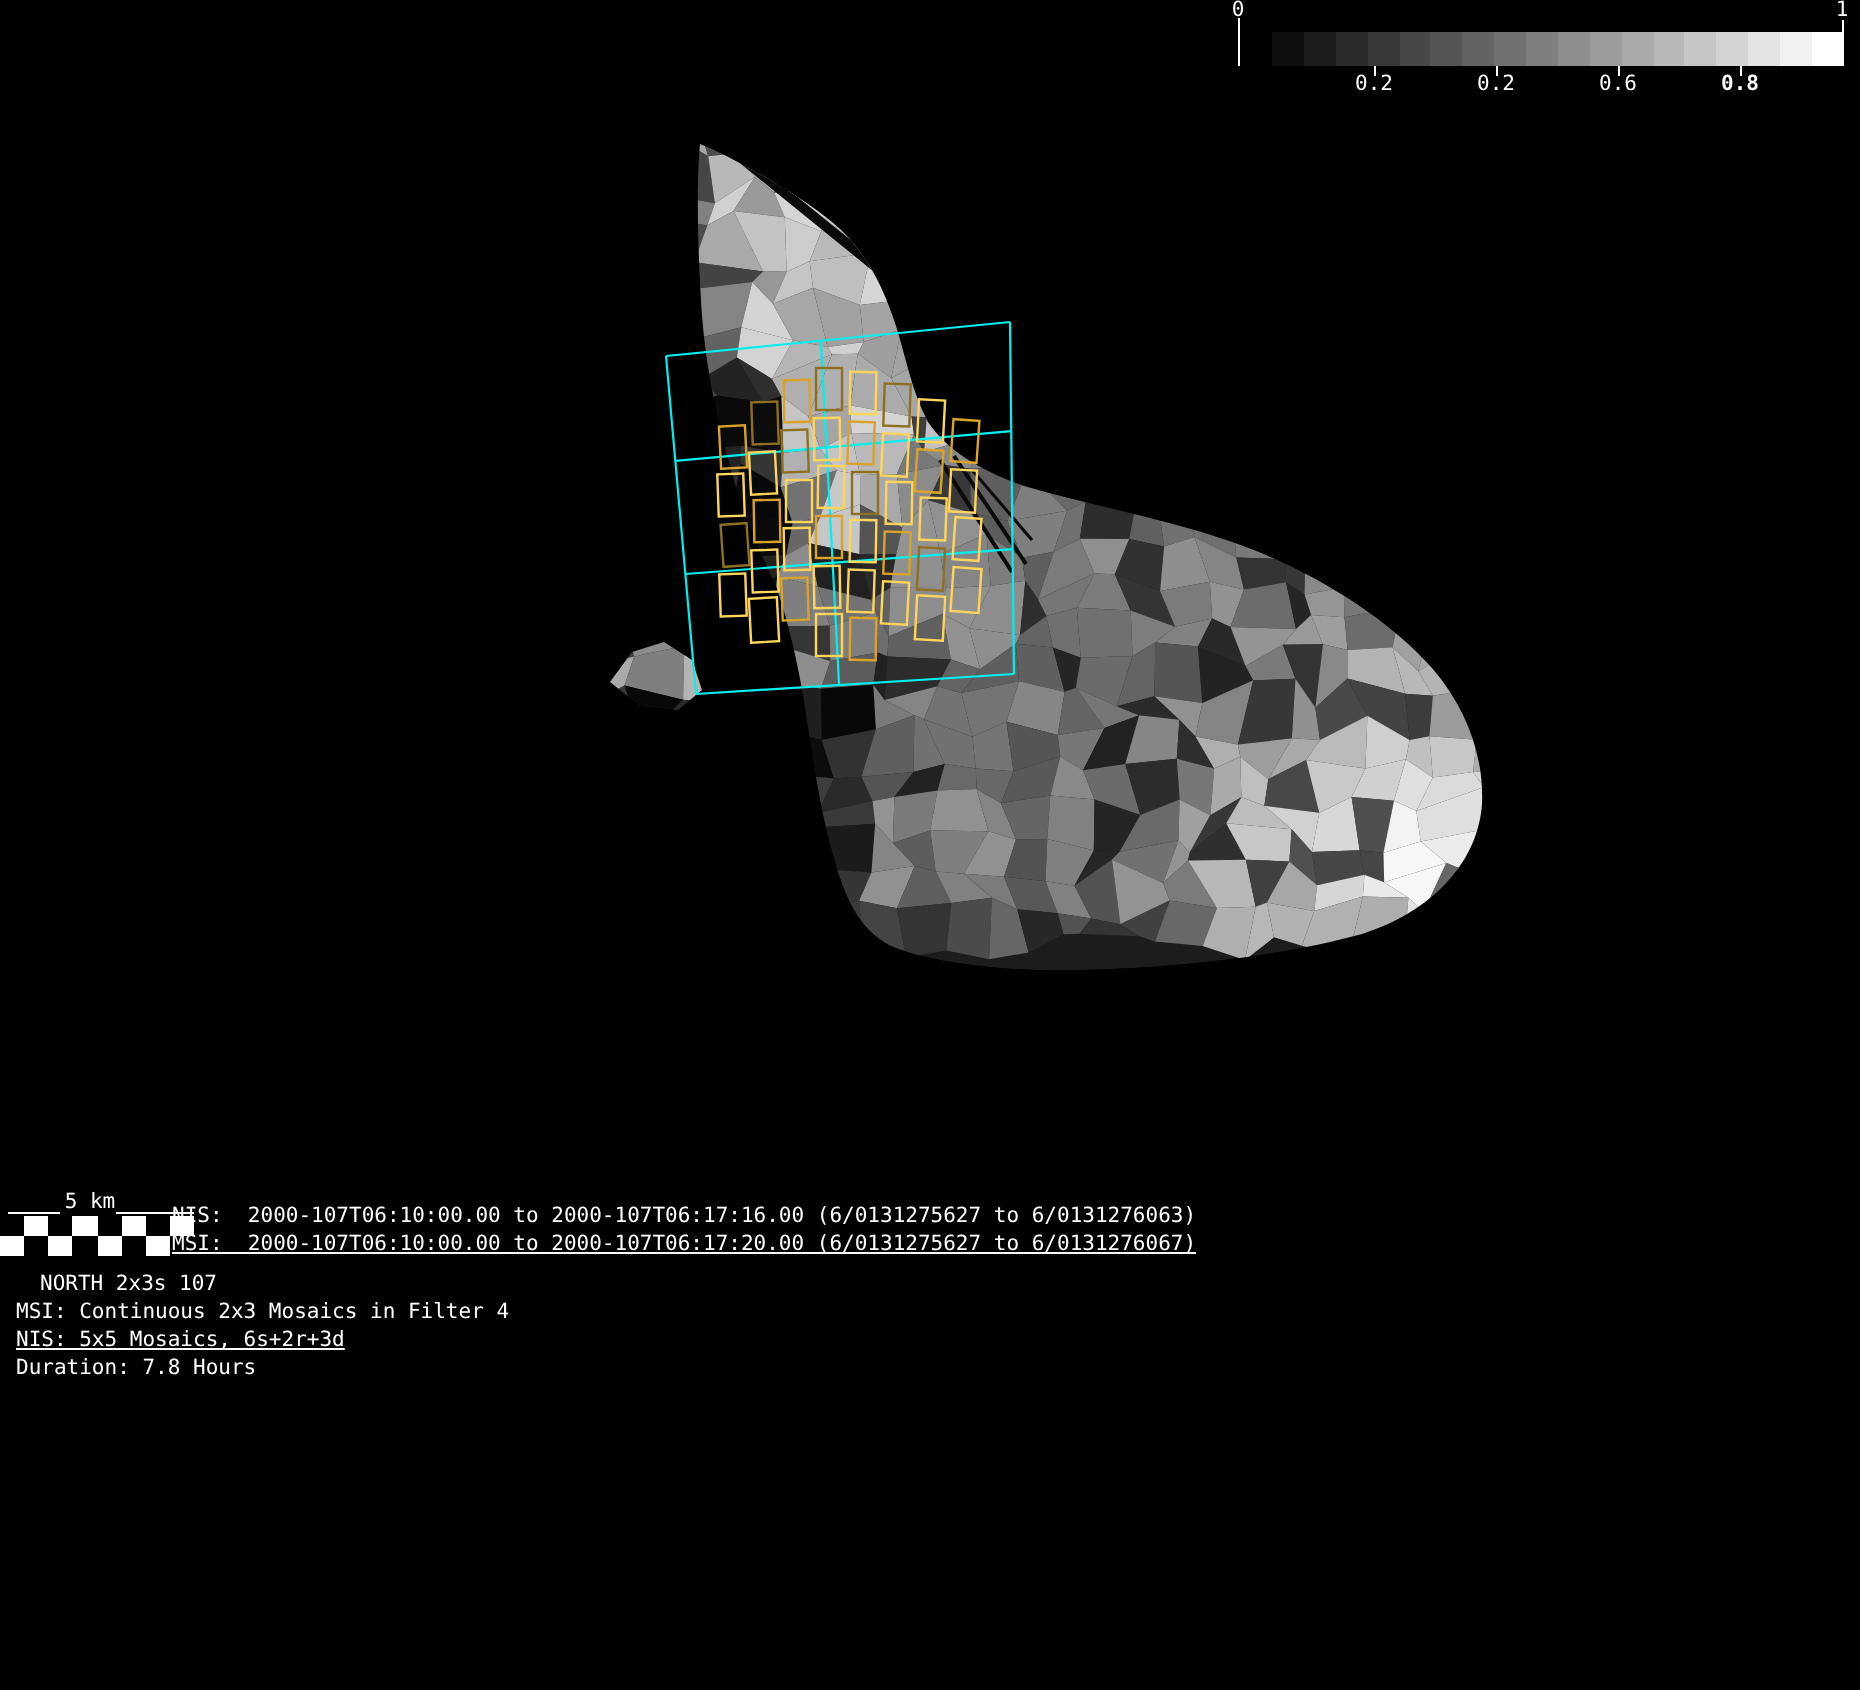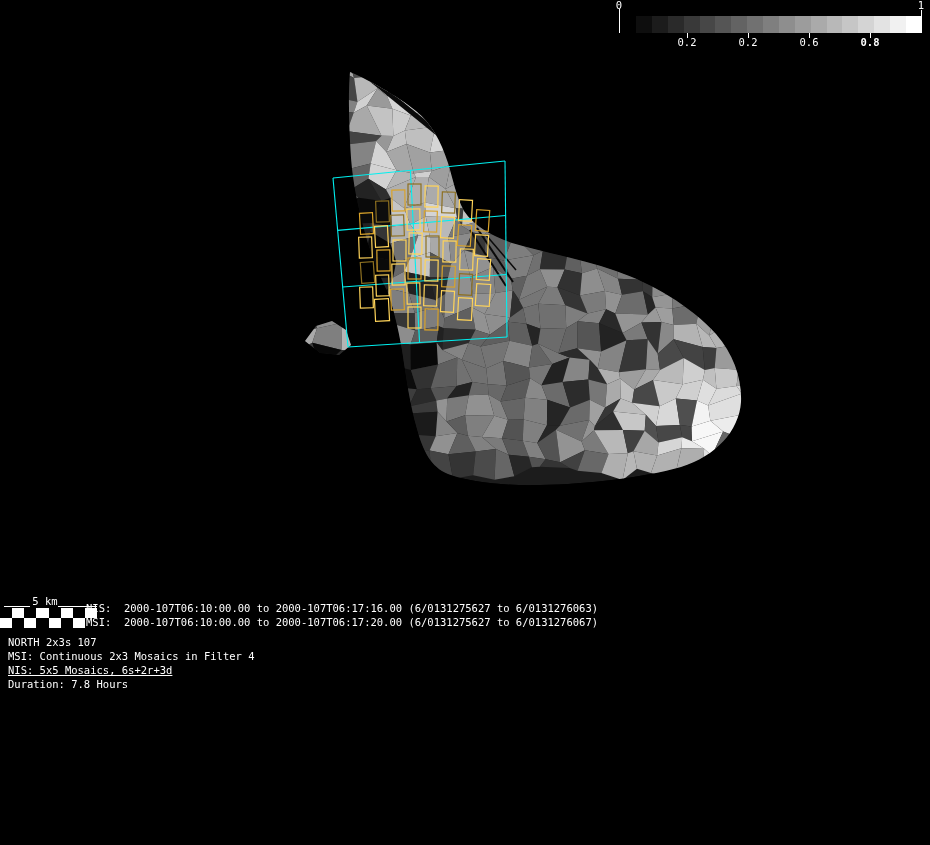--- a/index.html
+++ b/index.html
@@ -694,22 +694,22 @@
         <div style="background: rgb(0, 0, 0);"></div>
         <div style="background: rgb(255, 255, 255);"></div>
         <div style="background: rgb(0, 0, 0);"></div>
         <div style="background: rgb(255, 255, 255);"></div>
         <div style="background: rgb(0, 0, 0);"></div>
       </div>
   </div>
 
   <div id="status">
       <div class="txt" style="left: 86px; top: 603px;">NIS:  2000-107T06:10:00.00 to 2000-107T06:17:16.00 (6/0131275627 to 6/0131276063)</div>
-      <div class="txt" style="left: 86px; top: 617px;">MSI:  2000-107T06:10:00.00 to 2000-107T06:17:20.00 (6/0131275627 to 6/0131276067)</div>
+      <div class="txt" style="left: 86px; top: 617px; text-decoration: underline;">MSI:  2000-107T06:10:00.00 to 2000-107T06:17:20.00 (6/0131275627 to 6/0131276067)</div>
     </div>
 
   <div id="info">
-      <div class="txt" style="left: 8px; top: 637px;">NORTH 2x3s 107</div>
+      <div class="txt" style="left: 20px; top: 637px;">NORTH 2x3s 107</div>
       <div class="txt" style="left: 8px; top: 651px;">MSI: Continuous 2x3 Mosaics in Filter 4</div>
       <div class="txt" style="left: 8px; top: 665px; text-decoration: underline;">NIS: 5x5 Mosaics, 6s+2r+3d</div>
       <div class="txt" style="left: 8px; top: 679px;">Duration: 7.8 Hours</div>
     </div>
 </div>
 
 </body></html>

